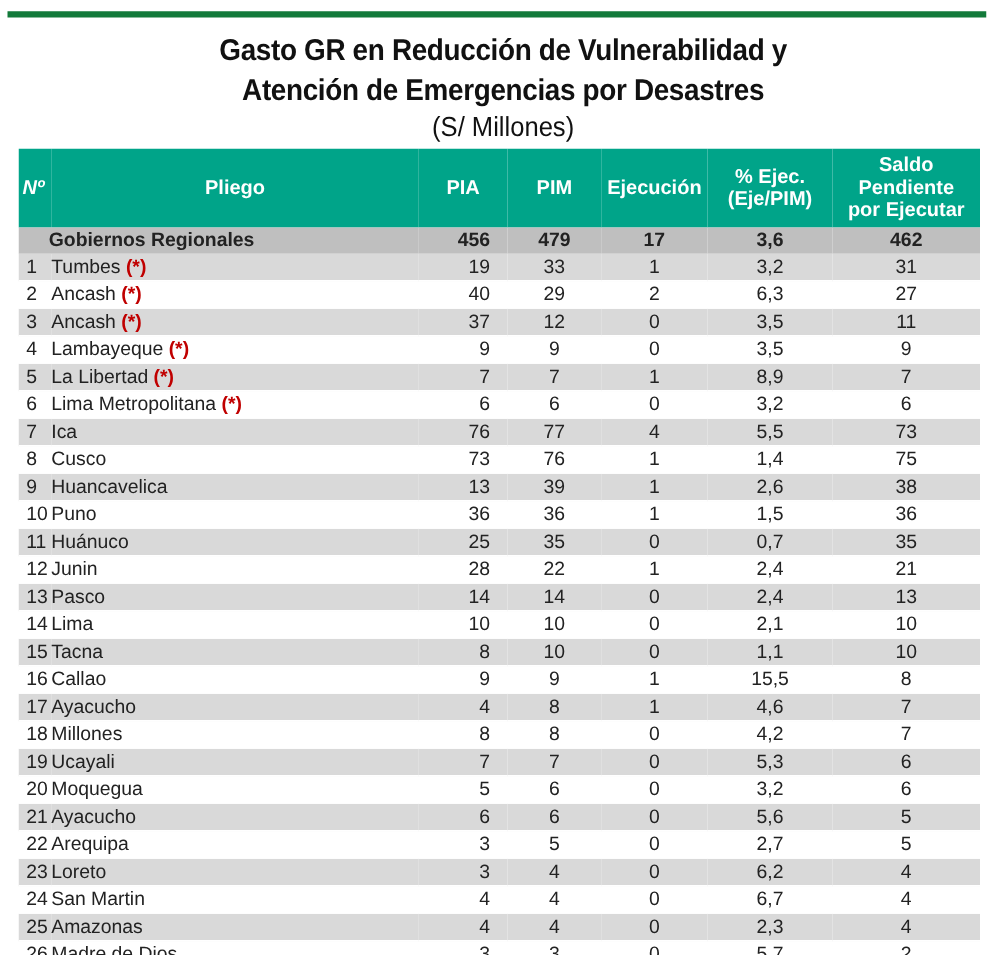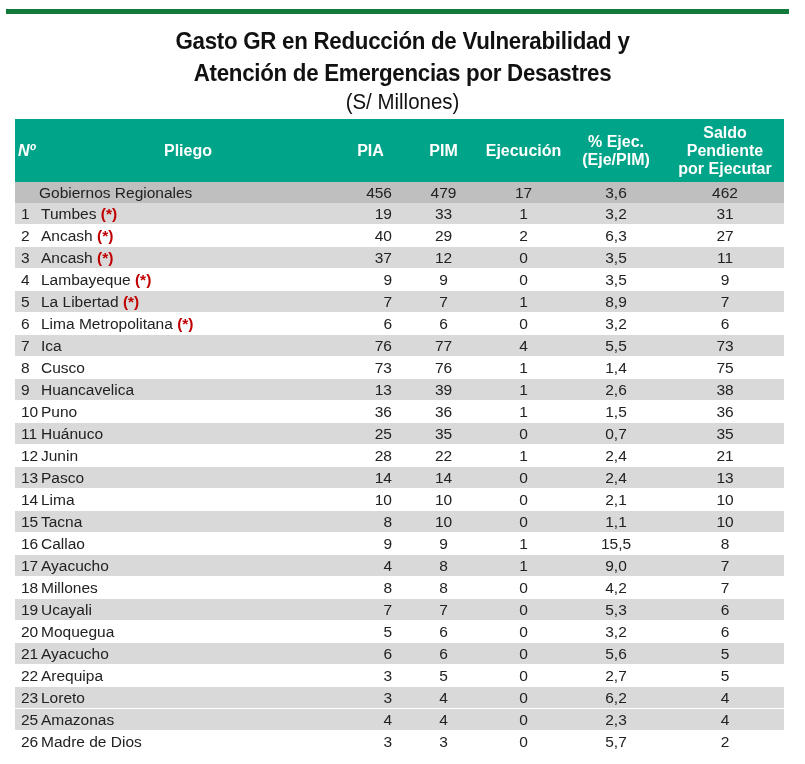--- a/index.html
+++ b/index.html
@@ -9,21 +9,21 @@
   .t1 { top:27px; font-size:24px; font-weight:bold; letter-spacing:-0.3px; transform:scaleX(0.93); }
   .t2 { top:59px; font-size:24px; font-weight:bold; letter-spacing:-0.3px; transform:scaleX(0.93); }
   .t3 { top:89px; font-size:22px; transform:scaleX(0.93); }
   table { position:absolute; left:15px; top:119px; width:769px; border-collapse:collapse; table-layout:fixed; }
   th { background:#00a489; color:#ffffff; font-weight:bold; font-size:16px; line-height:18px; padding:0; height:63px; text-align:center; }
   th.no { text-align:left; padding-left:3px;font-style:italic; }
   td { font-size:15.5px; height:21px; padding:0; text-align:center; line-height:21px; white-space:nowrap; }
   td.no { text-align:left; padding-left:6px; }
   td.name { text-align:left;margin-top:28px; }
   td.pia { text-align:right; padding-right:14px; }
-  tr.summary td { background:#bfbfbf; font-weight:normal; }
+  tr.summary td { background:#bfbfbf; font-weight:bold; }
   tr.odd td { background:#d9d9d9; }
   tr.even td { background:#ffffff; }
   tr.row td { border-bottom:1px solid #ffffff; }
   .mark { color:#c00000; font-weight:bold; }
 </style>
 </head>
 <body>
 
 <div class="topbar"></div>
 <div class="title t1">Gasto GR en Reducción de Vulnerabilidad y</div>
@@ -203,21 +203,21 @@
         <td>1</td>
         <td>15,5</td>
         <td>8</td>
       </tr>
       <tr class="row odd">
         <td class="no">17</td>
         <td class="name"><span>Ayacucho</span></td>
         <td class="pia">4</td>
         <td>8</td>
         <td>1</td>
-        <td>9,0</td>
+        <td>4,6</td>
         <td>7</td>
       </tr>
       <tr class="row even">
         <td class="no">18</td>
         <td class="name"><span>Millones</span></td>
         <td class="pia">8</td>
         <td>8</td>
         <td>0</td>
         <td>4,2</td>
         <td>7</td>
@@ -260,20 +260,29 @@
       </tr>
       <tr class="row odd">
         <td class="no">23</td>
         <td class="name"><span>Loreto</span></td>
         <td class="pia">3</td>
         <td>4</td>
         <td>0</td>
         <td>6,2</td>
         <td>4</td>
       </tr>
+      <tr class="row even">
+        <td class="no">24</td>
+        <td class="name"><span>San Martin</span></td>
+        <td class="pia">4</td>
+        <td>4</td>
+        <td>0</td>
+        <td>6,7</td>
+        <td>4</td>
+      </tr>
       <tr class="row odd">
         <td class="no">25</td>
         <td class="name"><span>Amazonas</span></td>
         <td class="pia">4</td>
         <td>4</td>
         <td>0</td>
         <td>2,3</td>
         <td>4</td>
       </tr>
       <tr class="row even">

